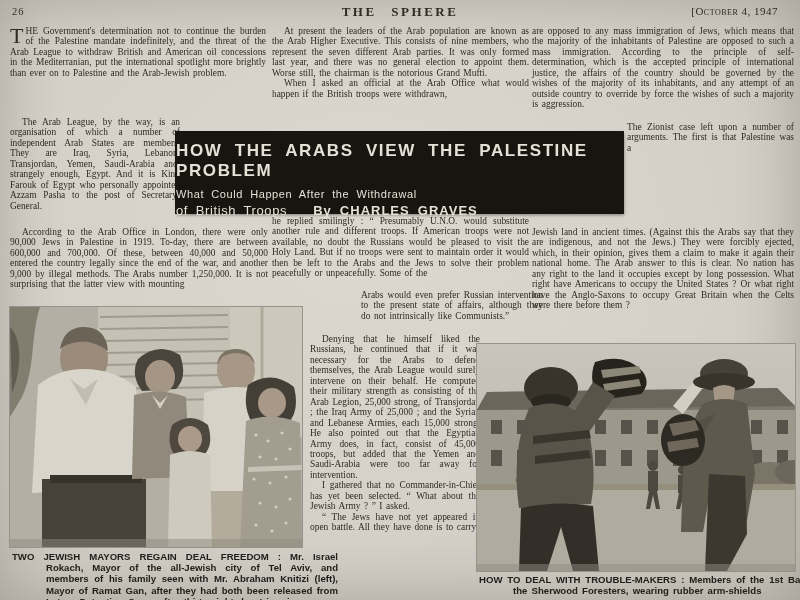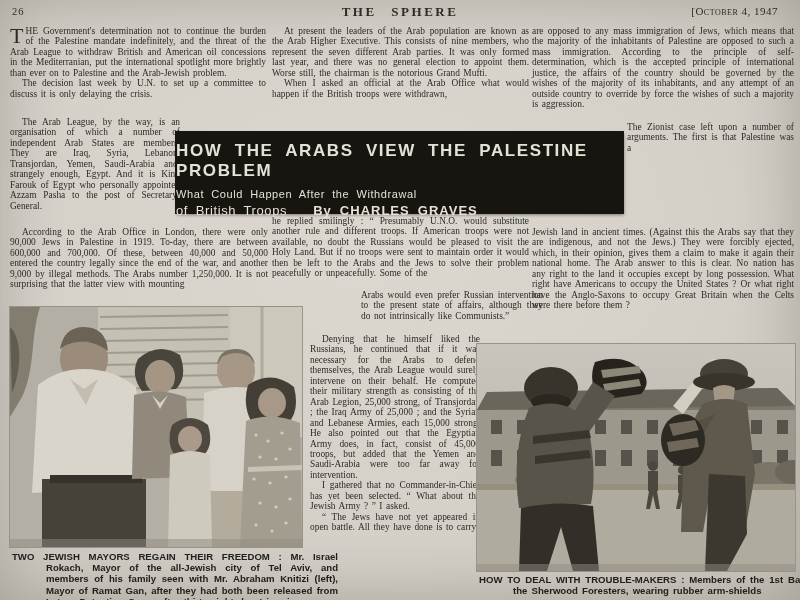--- a/index.html
+++ b/index.html
@@ -40,21 +40,20 @@
 <body>
 
 <div class="page">
 
   <div class="abs pagenum">26</div>
   <div class="abs masthead">THE SPHERE</div>
   <div class="abs issuedate">[October 4, 1947</div>
 
   <div class="abs body-txt" style="left:10px;top:26px;width:256px;">
     <p><span class="dropcap">T</span><span>HE Government's determination not to continue the burden of the Palestine mandate indefinitely, and the threat of the Arab League to withdraw British and American oil concessions in the Mediterranian, put the international spotlight more brightly than ever on to Palestine and the Arab-Jewish problem.</span></p>
-    <p>The decision last week by U.N. to set up a committee to discuss it is only delaying the crisis.</p>
   </div>
   <div class="abs body-txt" style="left:10px;top:117px;width:170px;">
     <p style="text-indent:12px;">The Arab League, by the way, is an organisation of which a number of independent Arab States are members. They are Iraq, Syria, Lebanon, Transjordan, Yemen, Saudi-Arabia and, strangely enough, Egypt. And it is King Farouk of Egypt who personally appointed Azzam Pasha to the post of Secretary-General.</p>
   </div>
   <div class="abs body-txt" style="left:10px;top:227px;width:258px;">
     <p style="text-indent:12px;">According to the Arab Office in London, there were only 90,000 Jews in Palestine in 1919. To-day, there are between 600,000 and 700,000. Of these, between 40,000 and 50,000 entered the country legally since the end of the war, and another 9,000 by illegal methods. The Arabs number 1,250,000. It is not surprising that the latter view with mounting</p>
   </div>
 
   <div class="abs body-txt" style="left:272px;top:26px;width:257px;">
     <p style="text-indent:12px;">At present the leaders of the Arab population are known as the Arab Higher Executive. This consists of nine members, who represent the seven different Arab parties. It was only formed last year, and there was no general election to appoint them. Worse still, the chairman is the notorious Grand Mufti.</p>
@@ -153,21 +152,21 @@
           <circle cx="262" cy="224" r="1.6"></circle>
           <circle cx="276" cy="216" r="1.6"></circle>
       </g>
       <path d="M238,160 l56,-2 0,5 -56,2 z" fill="#c8c3b7"></path>
 
       <rect x="0" y="232" width="292" height="8" fill="#8f8a80" opacity="0.5"></rect>
     </svg>
   </div>
 
   <div class="abs cap" style="left:12px;top:551px;width:292px;">
-    <span>TWO JEWISH MAYORS REGAIN THEIR FREEDOM :</span><span> Mr. Israel Rokach, Mayor of the all-Jewish city of Tel Aviv, and members of his family seen with Mr. Abraham Knitizi (left), Mayor of Ramat Gan, after they had both been released from Latran Detention Camp after thirty-eight days' imprison-</span>
+    <span>TWO JEWISH MAYORS REGAIN DEAL FREEDOM :</span><span> Mr. Israel Rokach, Mayor of the all-Jewish city of Tel Aviv, and members of his family seen with Mr. Abraham Knitizi (left), Mayor of Ramat Gan, after they had both been released from Latran Detention Camp after thirty-eight days' imprison-</span>
   </div>
 
   <div class="abs photo" style="left:477px;top:344px;width:318px;height:227px;">
     <svg width="318" height="227" viewBox="0 0 318 227">
       <defs>
         <linearGradient id="sky" x1="0" y1="0" x2="0" y2="1">
           <stop offset="0" stop-color="#c9c5bc"></stop>
             <stop offset="1" stop-color="#b7b2a8"></stop>
         </linearGradient>
       </defs>

